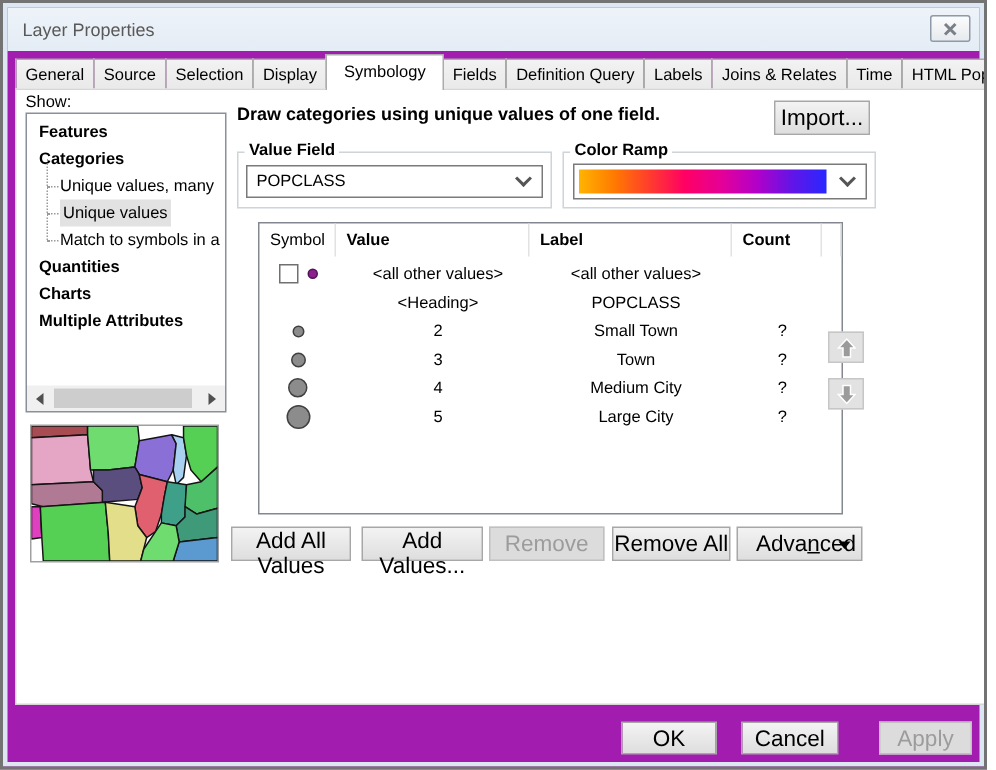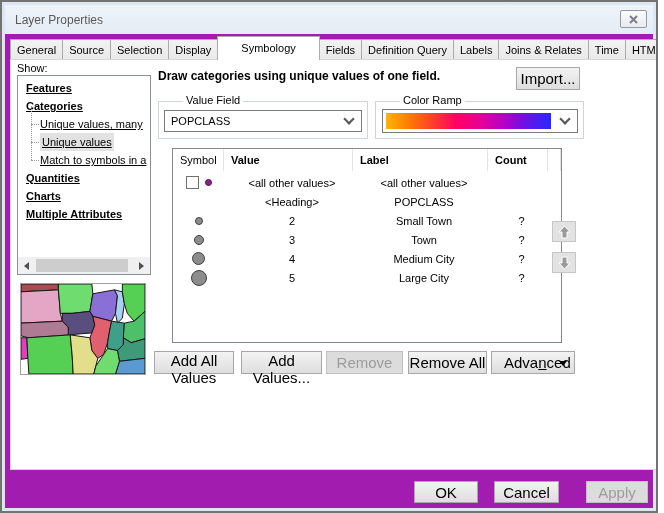--- a/index.html
+++ b/index.html
@@ -15,31 +15,31 @@
   .title{ position:absolute; left:10px; top:8px; font-size:12px; color:#595959; }
   .close-btn{ position:absolute; right:6px; top:5px; width:27px; height:18px;
               background:linear-gradient(#fbfcfd,#e7eaee); border:1px solid #8e9aa8; border-radius:2px;
               display:flex; align-items:center; justify-content:center; cursor:pointer; }
 
   
   .tabstrip{ position:absolute; left:8px; top:34px; height:24px; display:flex; align-items:flex-end; }
   .tab{ height:21px; line-height:20px; padding:0 6px; background:linear-gradient(#f2f2f2,#e9e9e9);
         border:1px solid #acacac; border-bottom:none; margin-left:-1px; white-space:nowrap; cursor:pointer; }
   .tab:first-child{ margin-left:0; }
-  .tab.active{ height:24px; line-height:23px; background:#fff; position:relative; z-index:3; padding:0 23px; }
+  .tab.active{ height:24px; line-height:23px; background:#fff; position:relative; z-index:3; padding:0 11px; }
 
   
   .page{ position:absolute; left:8px; top:57px; width:648px; height:411px;
          background:#fff; border:1px solid #d6d6d6; z-index:1; }
 
   
   .show-label{ position:absolute; left:6px; top:2px; }
   .tree-box{ position:absolute; left:6px; top:15px; width:134px; height:200px;
              background:#fff; border:1px solid #8a9099; overflow:hidden; }
-  .tree-items{ position:absolute; left:0; top:3px; right:0;text-decoration:underline; }
+  .tree-items{ position:absolute; left:0; top:3px; right:0; }
   .tree-row{ height:18px; line-height:18px; display:flex; align-items:center; padding-left:8px;
              white-space:nowrap; cursor:pointer; }
   .tree-row.top{ font-weight:bold; }
   .conn{ width:14px; height:18px; position:relative; flex:none; }
   .conn::before{ content:""; position:absolute; left:5px; top:-9px; height:18px; border-left:1px dotted #9a9a9a; }
   .conn::after{ content:""; position:absolute; left:5px; top:9px; width:8px; border-top:1px dotted #9a9a9a; }
   .conn.last::before{ height:18px; top:-9px; }
   .sel{ background:#e2e2e2; padding:0 2px; }
   .hscroll{ position:absolute; left:0; bottom:0; width:100%; height:17px; background:#f0f0f0;
             display:flex; align-items:center; }
@@ -53,21 +53,21 @@
   
   .desc{ position:absolute; left:147px; top:9px; font-weight:bold; font-size:12px; }
   .btn{ background:linear-gradient(#f3f3f3,#dedede); border:1px solid #a7a7a7; font-family:inherit;
         font-size:15px; color:#000; cursor:pointer; }
   .btn.disabled{ background:#dcdcdc; border-color:#c0c0c0; color:#9c9c9c; cursor:default; }
   .import-btn{ position:absolute; left:505px; top:7px; width:64px; height:23px; }
 
   .groupbox{ position:absolute; border:1px solid #cdd4da; }
   .gb-valuefield{ left:147px; top:41px; width:210px; height:38px; }
   .gb-colorramp{ left:364px; top:41px; width:209px; height:38px; }
-  .gb-label{ position:absolute; left:24px; top:-8px; background:#fff; padding:0 3px; color:#000; }
+  .gb-label{ position:absolute; left:4px; top:-8px; background:#fff; padding:0 3px; color:#000;font-weight:bold; }
 
   .combo{ position:absolute; background:#fff; border:1px solid #7a7a7a; cursor:pointer; }
   .combo-vf{ left:5px; top:8px; width:198px; height:22px; line-height:20px; padding-left:6px; }
   .combo-cr{ left:6px; top:7px; width:196px; height:24px; }
   .chev{ position:absolute; right:8px; top:50%; width:8px; height:8px; margin-top:-6px;
          border-right:2px solid #555; border-bottom:2px solid #555; transform:rotate(45deg); }
   .ramp-fill{ position:absolute; left:3px; top:3px; right:26px; bottom:3px; }
 
   
   .listview{ position:absolute; left:161px; top:88px; width:390px; height:195px;

